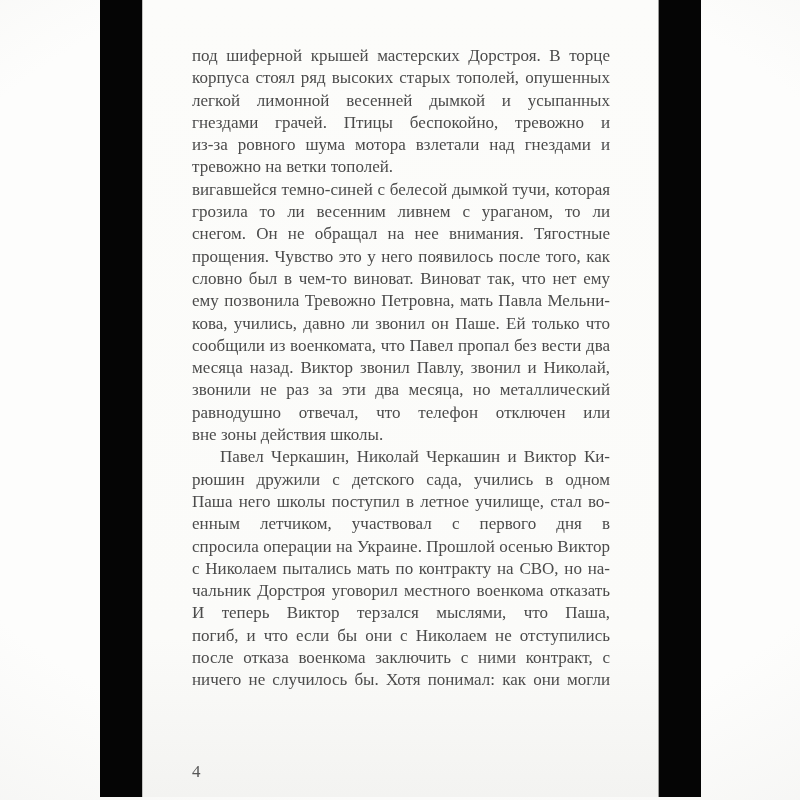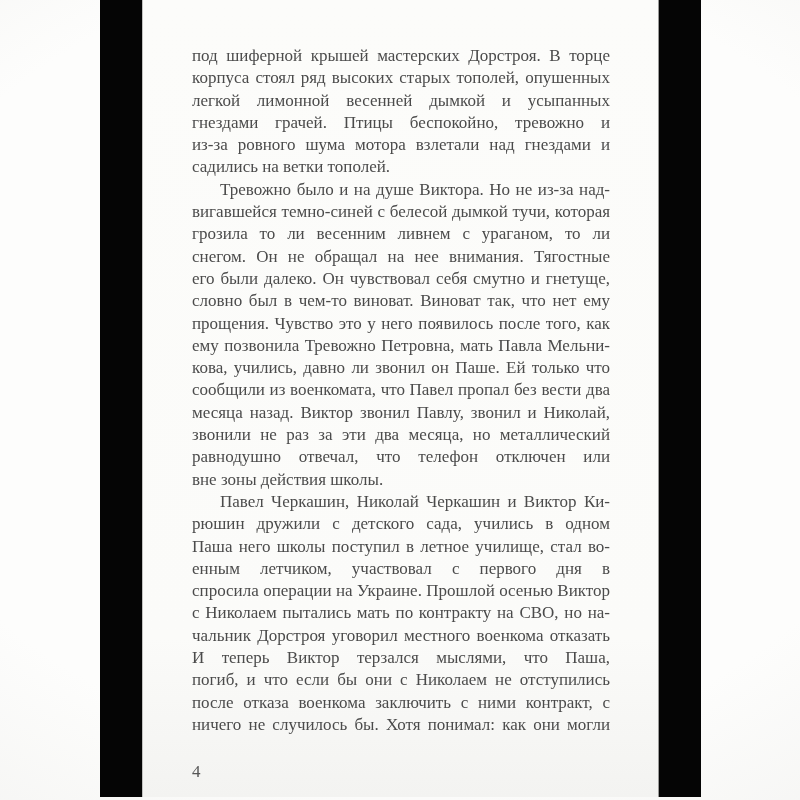--- a/index.html
+++ b/index.html
@@ -75,28 +75,26 @@
 <div class="stage">
   <div class="edge-bar left"></div>
   <div class="edge-bar right"></div>
   <div class="page">
     <div class="text-block" id="text-block">
         <div class="line">под шиферной крышей мастерских Дорстроя. В торце</div>
         <div class="line">корпуса стоял ряд высоких старых тополей, опушенных</div>
         <div class="line">легкой лимонной весенней дымкой и усыпанных черными</div>
         <div class="line">гнездами грачей. Птицы беспокойно, тревожно и неслышно</div>
         <div class="line">из-за ровного шума мотора взлетали над гнездами и снова</div>
-        <div class="line para-end">садились на ветки тополей.</div>
-        <div class="line indent">Тревожно было и на душе Виктора. Но не из-за над-</div>
+        <div class="line para-end">тревожно на ветки тополей.</div>
         <div class="line">вигавшейся темно-синей с белесой дымкой тучи, которая</div>
         <div class="line">грозила то ли весенним ливнем с ураганом, то ли поздним</div>
         <div class="line">снегом. Он не обращал на нее внимания. Тягостные мысли</div>
-        <div class="line">его были далеко. Он чувствовал себя смутно и гнетуще,</div>
+        <div class="line">прощения. Чувство это у него появилось после того, как</div>
         <div class="line">словно был в чем-то виноват. Виноват так, что нет ему</div>
-        <div class="line">прощения. Чувство это у него появилось после того, как</div>
         <div class="line">ему позвонила Тревожно Петровна, мать Павла Мельни-</div>
         <div class="line">кова, учились, давно ли звонил он Паше. Ей только что</div>
         <div class="line">сообщили из военкомата, что Павел пропал без вести два</div>
         <div class="line">месяца назад. Виктор звонил Павлу, звонил и Николай,</div>
         <div class="line">звонили не раз за эти два месяца, но металлический голос</div>
         <div class="line">равнодушно отвечал, что телефон отключен или находится</div>
         <div class="line para-end">вне зоны действия школы.</div>
         <div class="line indent">Павел Черкашин, Николай Черкашин и Виктор Ки-</div>
         <div class="line">рюшин дружили с детского сада, учились в одном классе.</div>
         <div class="line">Паша него школы поступил в летное училище, стал во-</div>

